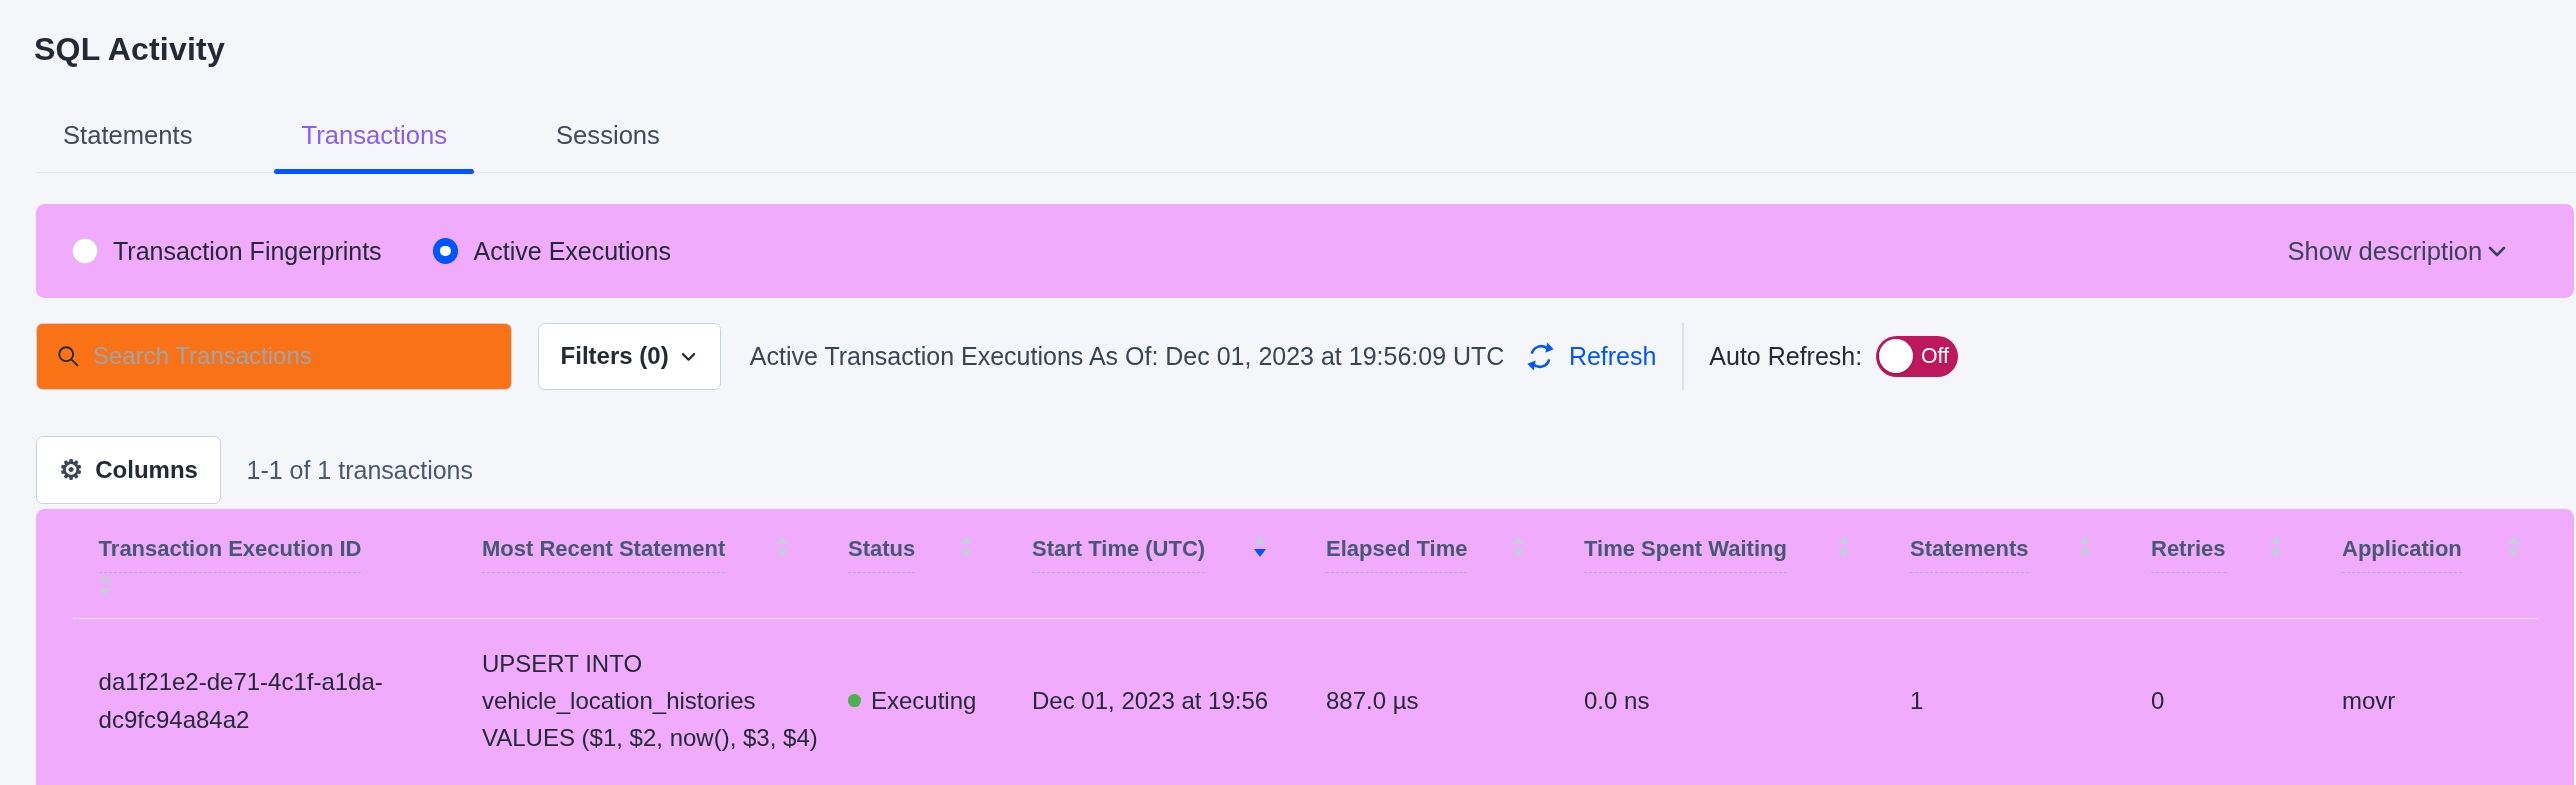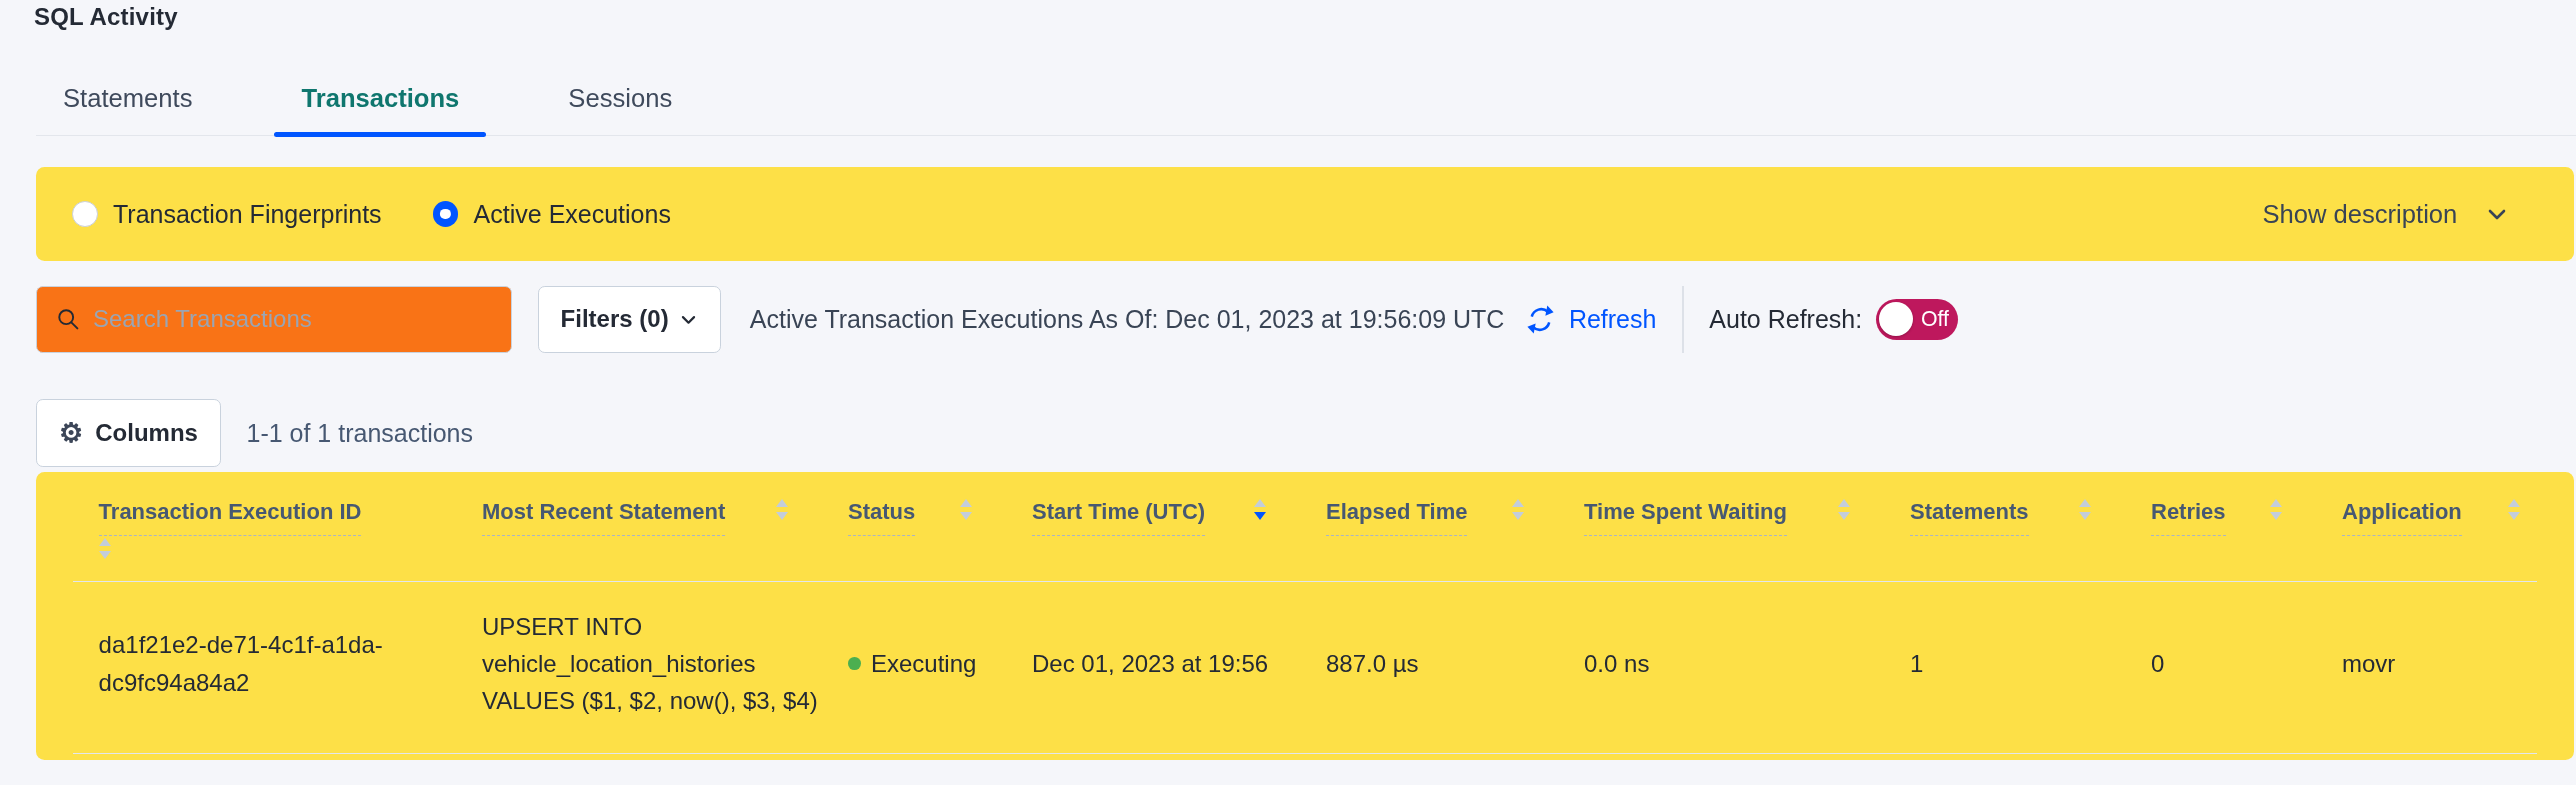--- a/index.html
+++ b/index.html
@@ -1,40 +1,40 @@
 <!DOCTYPE html>
 <html style="font-size:13.7px"><head>
 <meta charset="utf-8">
 <style>
   * { margin:0; padding:0; box-sizing:border-box; }
   html,body { width:2576px; height:785px; overflow:hidden;
     background:#f5f6fa; font-family:"Liberation Sans", sans-serif; color:#242a35; }
 
-  .page-title { margin:3px 0 0 34px; font-size:24px; font-weight:700; color:#242a35; letter-spacing:0.2px; }
+  .page-title { margin:31px 0 0 34px; font-size:32px; font-weight:700; color:#242a35; letter-spacing:0.2px; }
 
   
   .tabs { display:flex; margin:53px 0 0 36px; border-bottom:1.7px solid #e3e6ec; }
   .tab { position:relative; padding:0 27px 22px 27px; font-size:25.6px; color:#3f4a5c; cursor:pointer; }
   .tab + .tab { margin-left:55px; }
-  .tab.active { color:#0f766e; font-weight:700; }
+  .tab.active { color:#8b5cf6; font-weight:400; }
   .tab.active::after { content:""; position:absolute; left:0; right:0; bottom:-1.7px; height:5.1px; background:#0055ff; border-radius:2.6px; }
 
   
-  .card { background:#fde047; border-radius:8.5px; margin-left:36px; margin-right:1.7px; }
+  .card { background:#f0abfc; border-radius:8.5px; margin-left:36px; margin-right:1.7px; }
 
   .filter-card { margin-top:31px; height:94px; display:flex; align-items:center;
     justify-content:space-between; padding:0 65px 0 36px; }
   .radio-group { display:flex; align-items:center; gap:51px; }
   .radio-item { display:flex; align-items:center; gap:15.4px; cursor:pointer; }
   .radio-circle { width:25.6px; height:25.6px; border-radius:50%; background:#fff; border:1.7px solid #c9ced8; flex:none; position:relative; }
   .radio-circle.selected { border:none; background:#0055ff; }
   .radio-circle.selected::after { content:""; position:absolute; width:10.2px; height:10.2px; border-radius:50%;
     background:#fff; left:50%; top:50%; transform:translate(-50%,-50%); }
   .radio-label { font-size:25px; color:#242a35; }
-  .show-desc { display:flex; align-items:center; gap:28px; font-size:25.6px; color:#394455; cursor:pointer; }
+  .show-desc { display:flex; align-items:center; gap:3px; font-size:25.6px; color:#394455; cursor:pointer; }
 
   
   .toolbar { display:flex; align-items:center; margin:24px 1.7px 0 36px; height:68px; }
   .search-box { position:relative; width:476px; height:67px; }
   .search-box svg { position:absolute; left:19px; top:20.5px; }
   .search-input { width:100%; height:100%; border:1.7px solid #c9d2dd; border-radius:6.8px; background:#f97316;
     font-family:"Liberation Sans", sans-serif; font-size:24px; color:#242a35; padding:0 17px 0 56px; outline:none; }
   .search-input::placeholder { color:#9aa5b4; }
   .btn { height:67px; background:#fff; border:1.7px solid #c9d2dd; border-radius:6.8px;
     display:flex; align-items:center; font-family:"Liberation Sans", sans-serif; cursor:pointer; }

